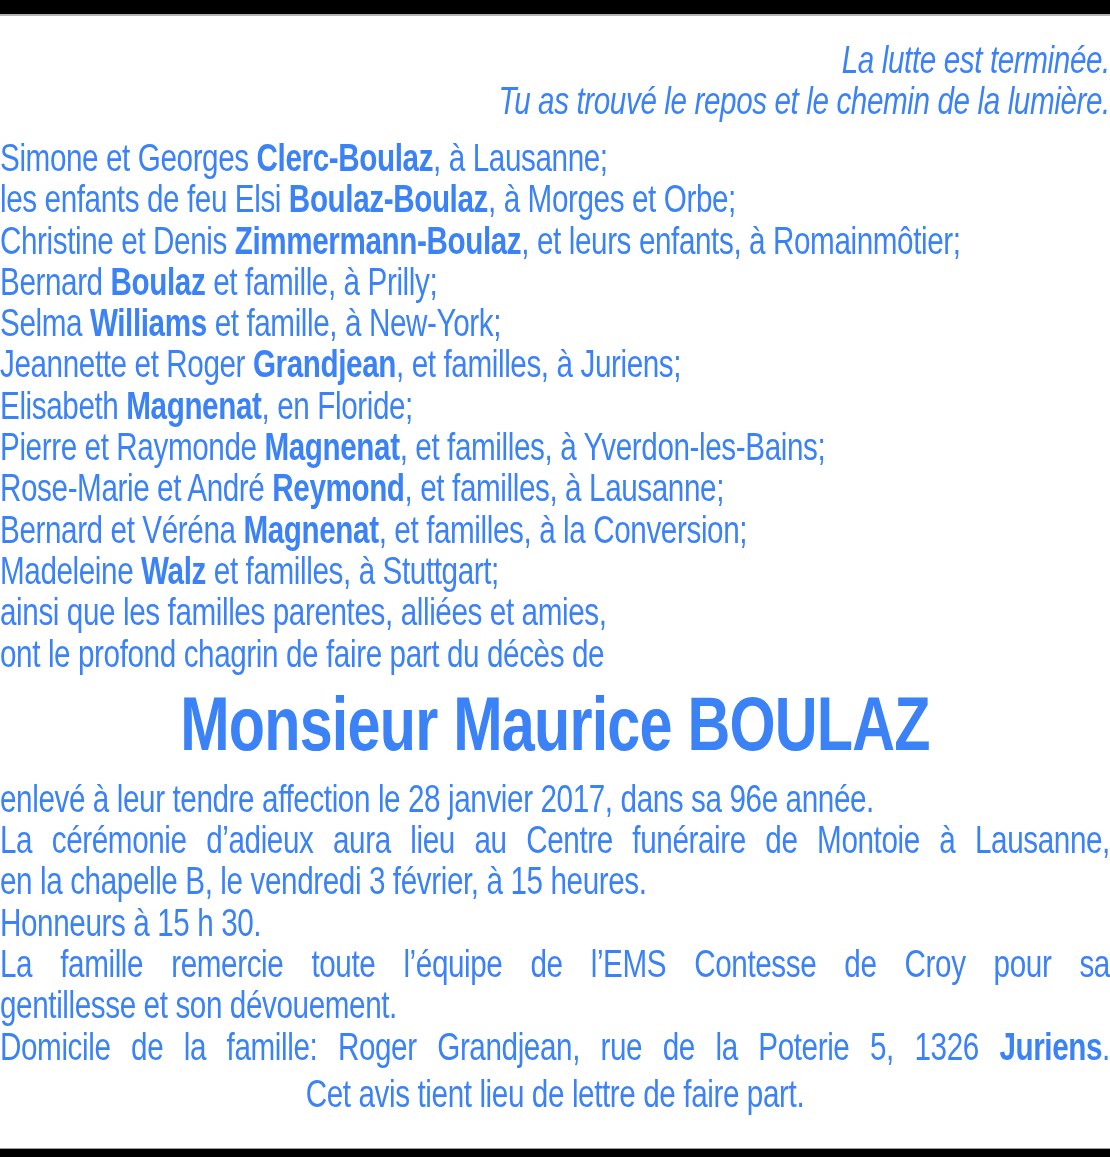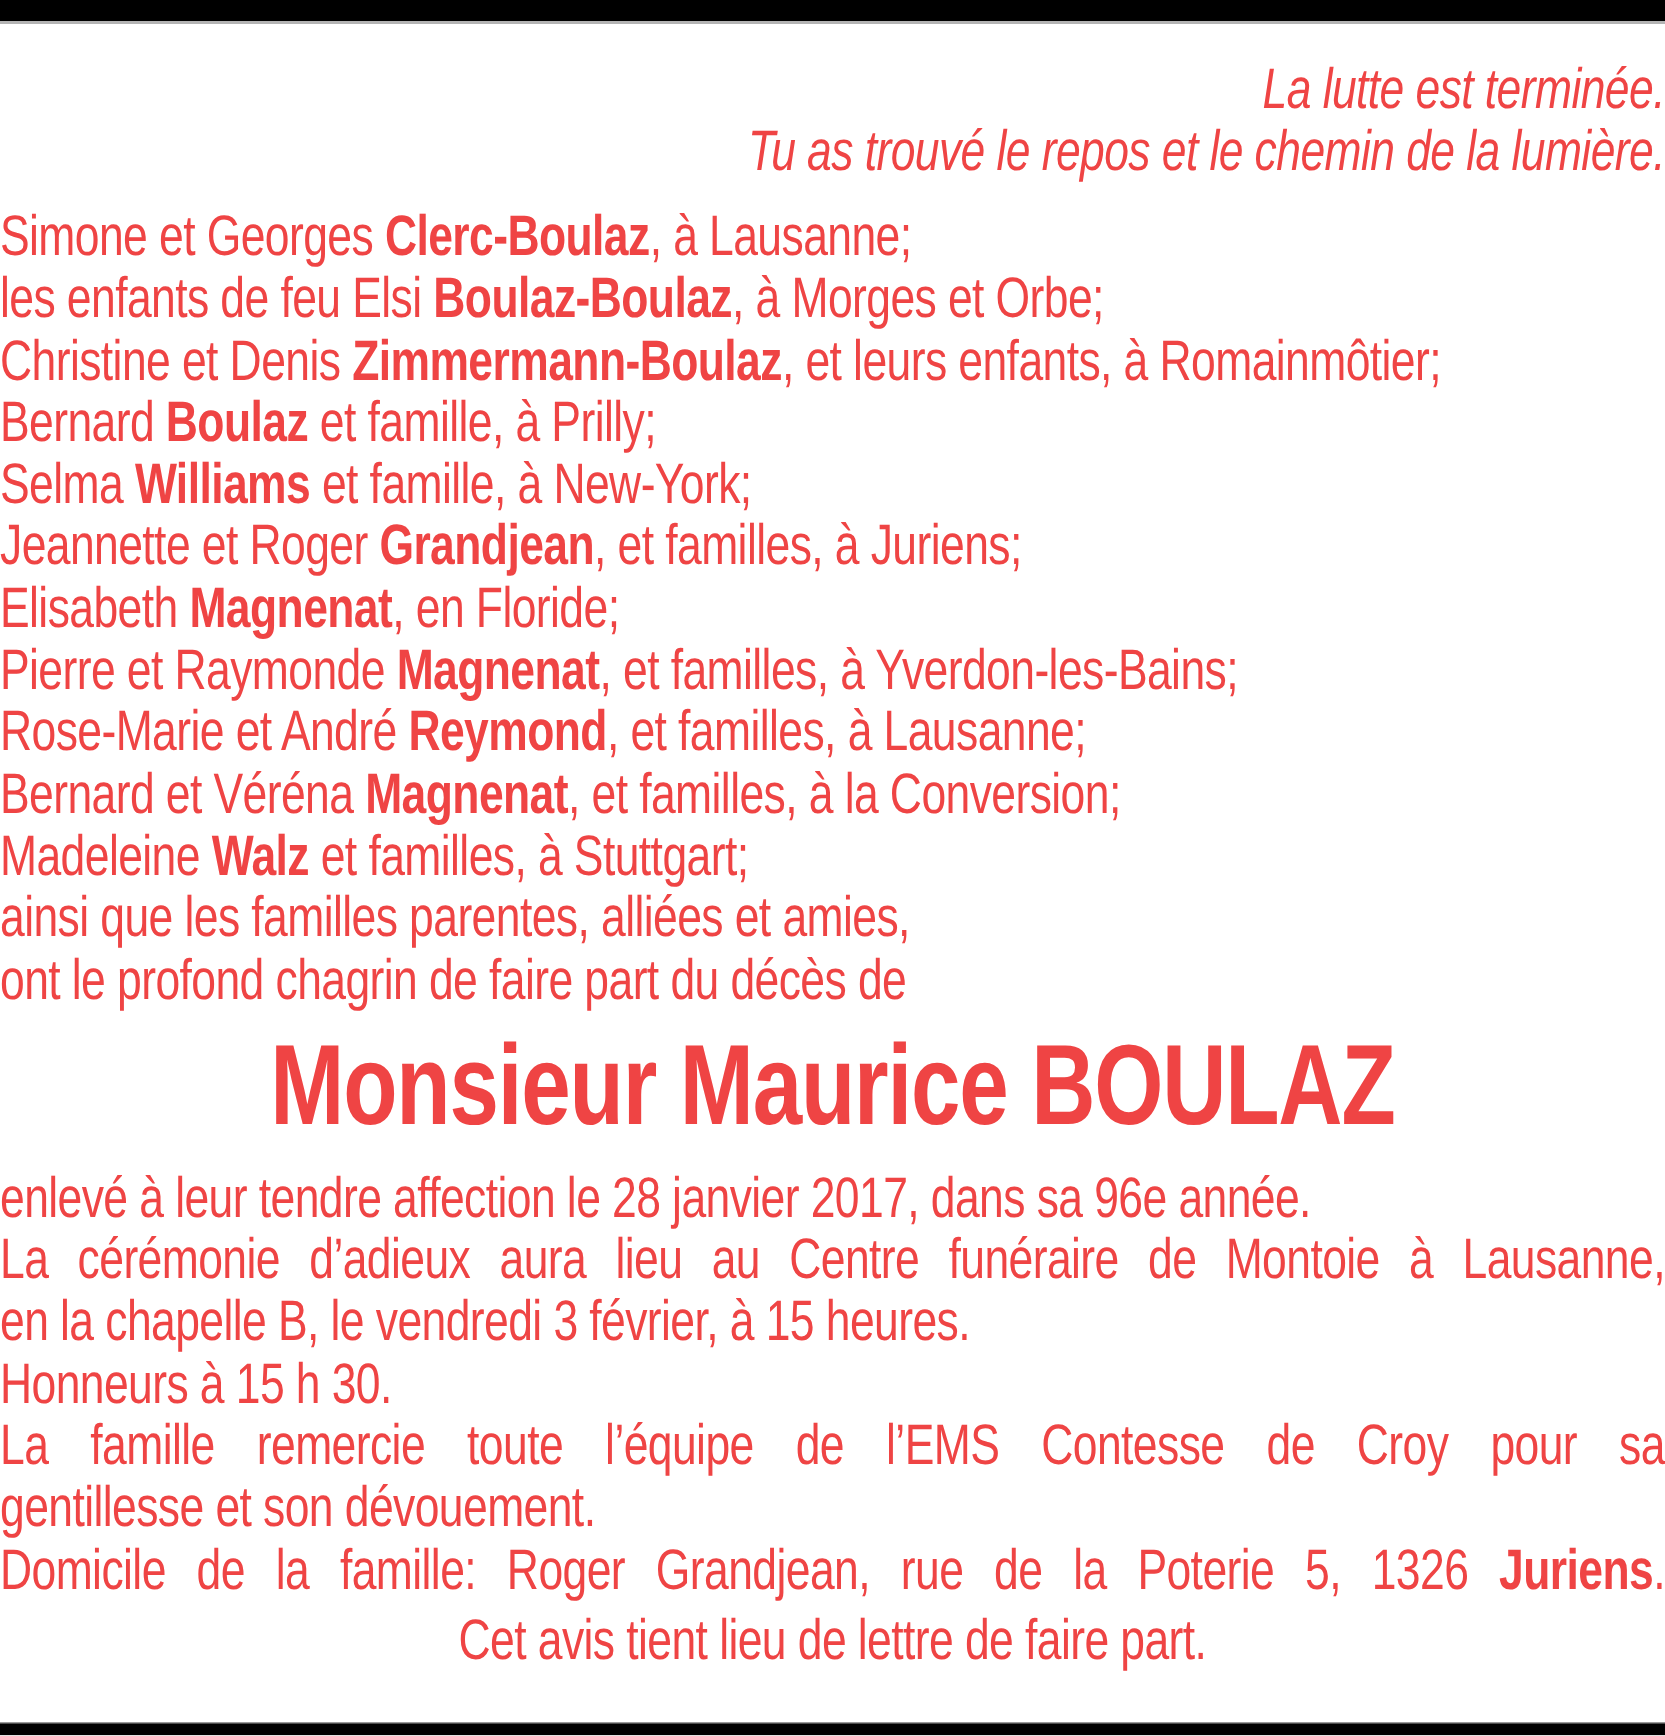--- a/index.html
+++ b/index.html
@@ -7,21 +7,21 @@
     padding: 0;
     background: #ffffff;
   }
   .page {
     position: relative;
     width: 1110px;
     height: 1157px;
     background: #ffffff;
     overflow: hidden;
     font-family: "Liberation Sans", sans-serif;
-    color: #ef4444;
+    color: #3b82f6;
   }
   .top-rule {
     position: absolute;
     top: 0; left: 0;
     width: 100%;
     height: 14px;
     background: #000000;
     border-bottom: 2px solid #b4b4b4;
   }
   .bottom-rule {

